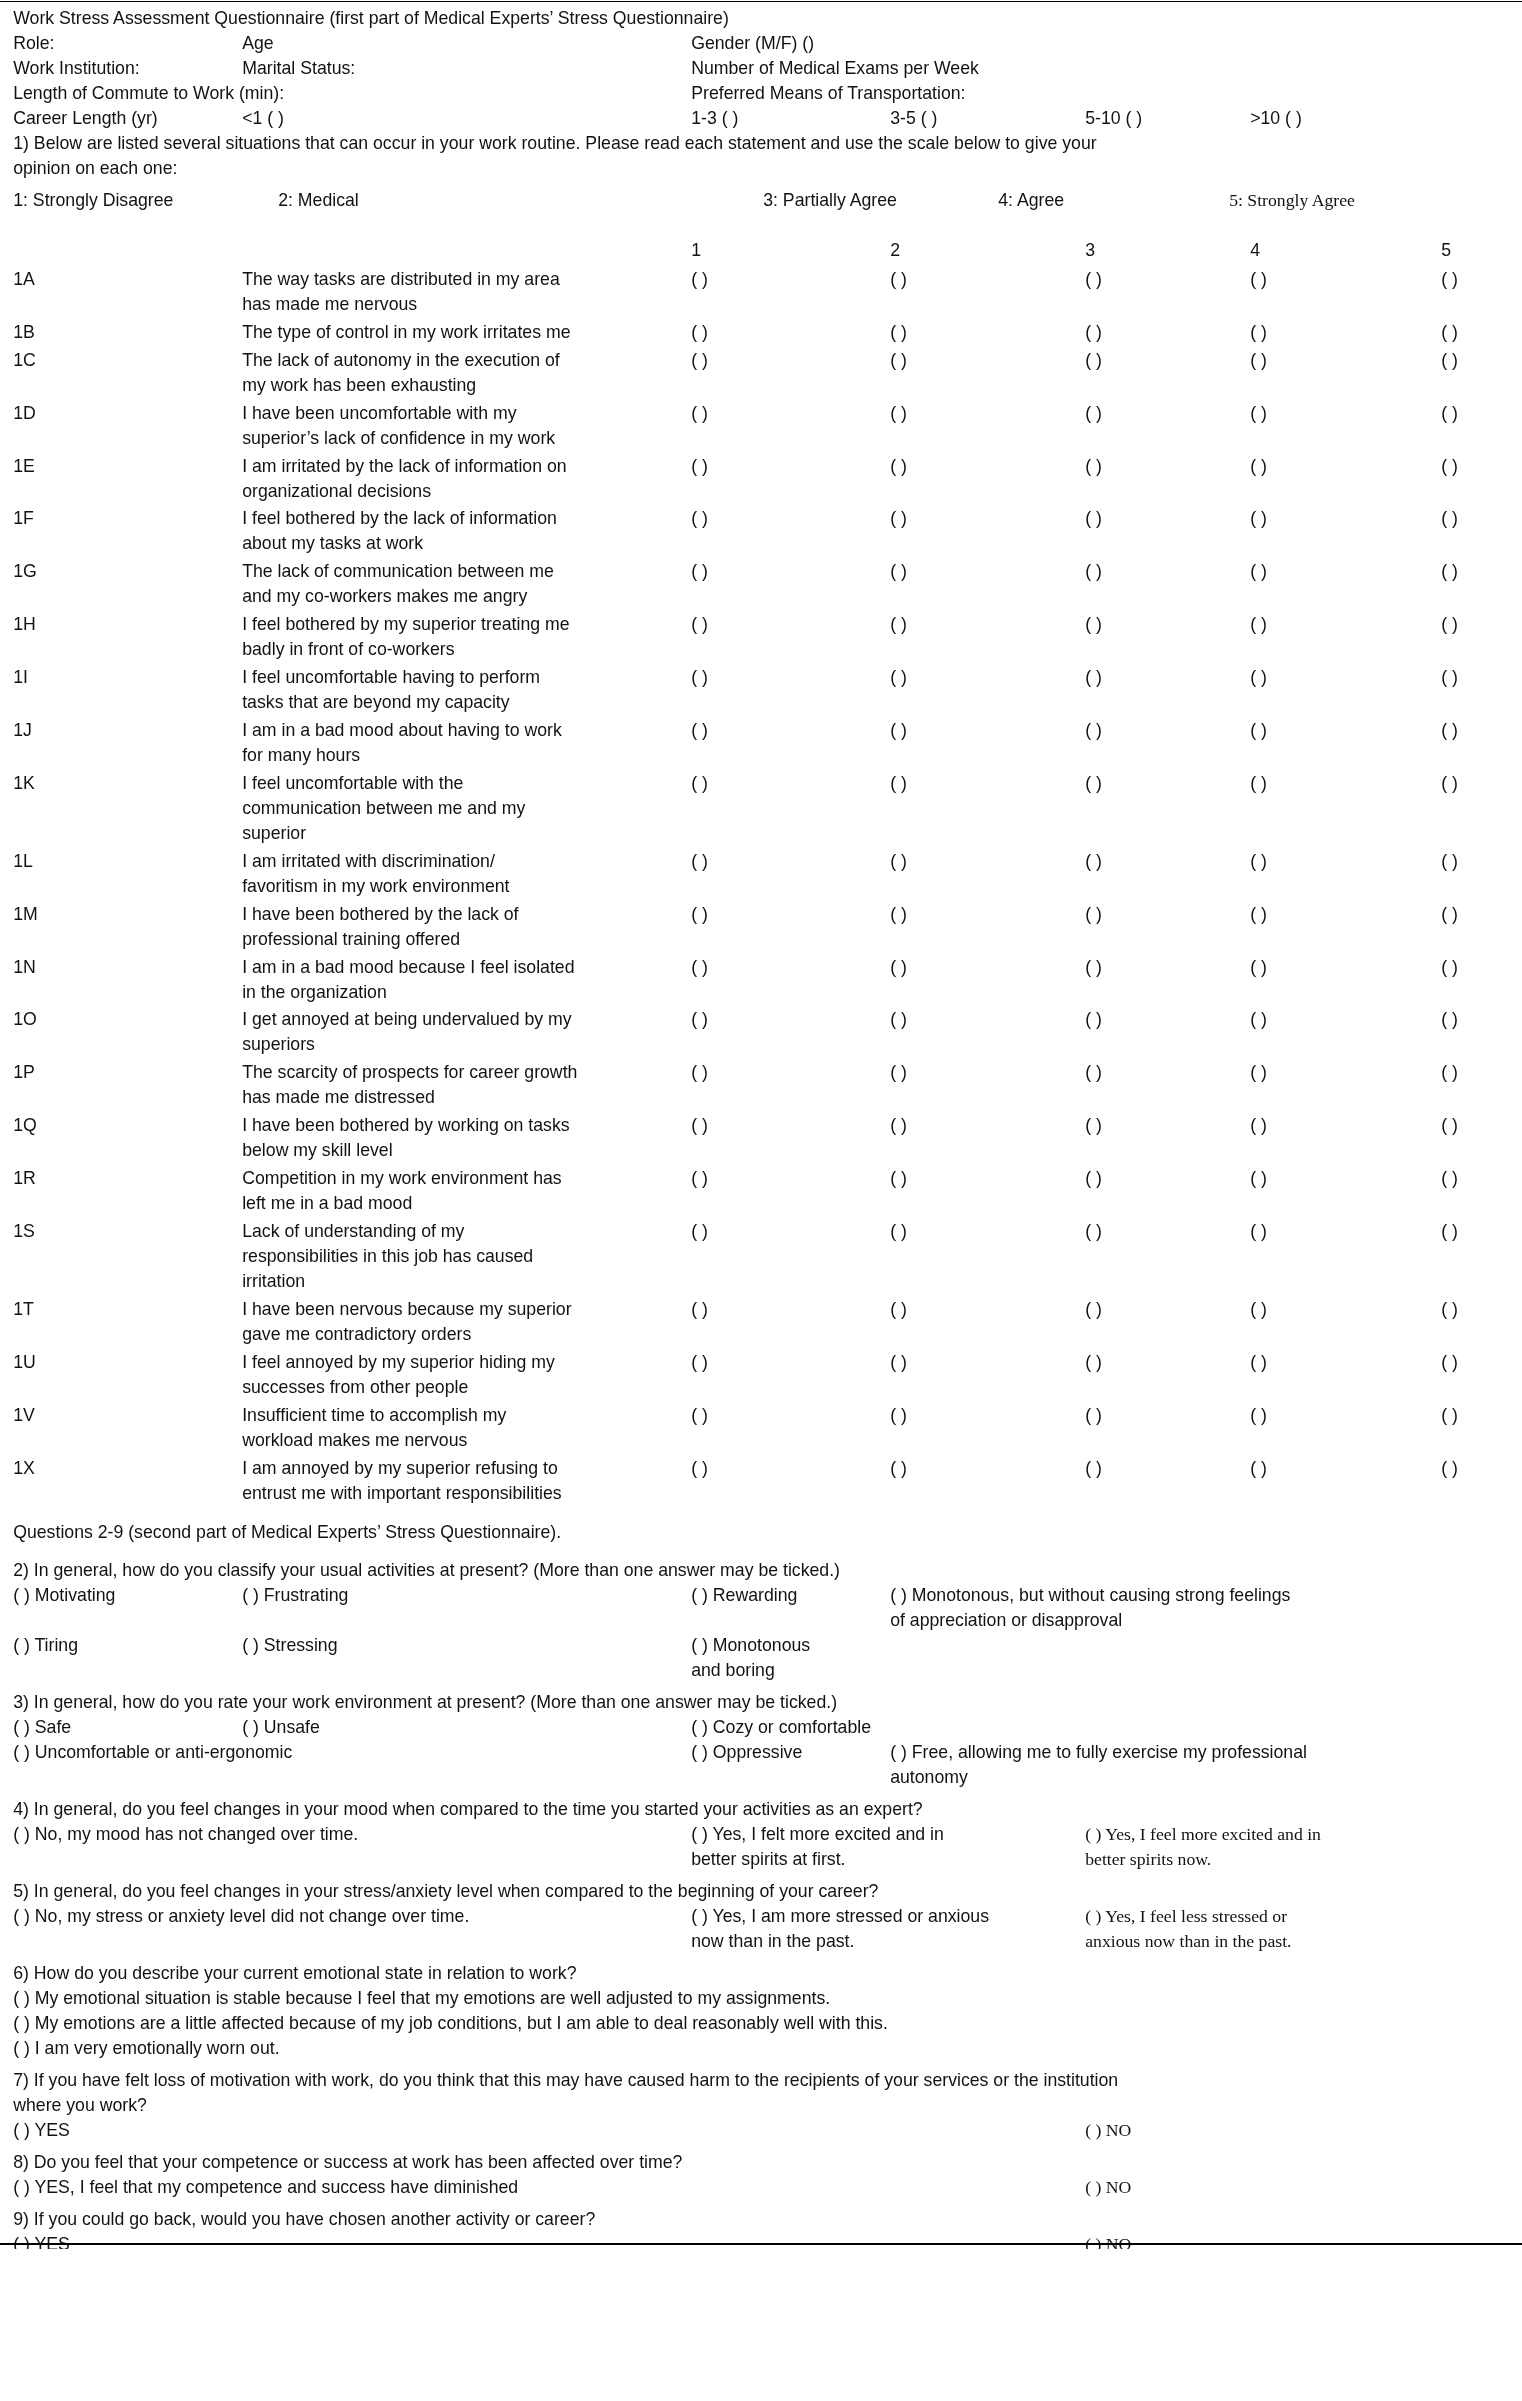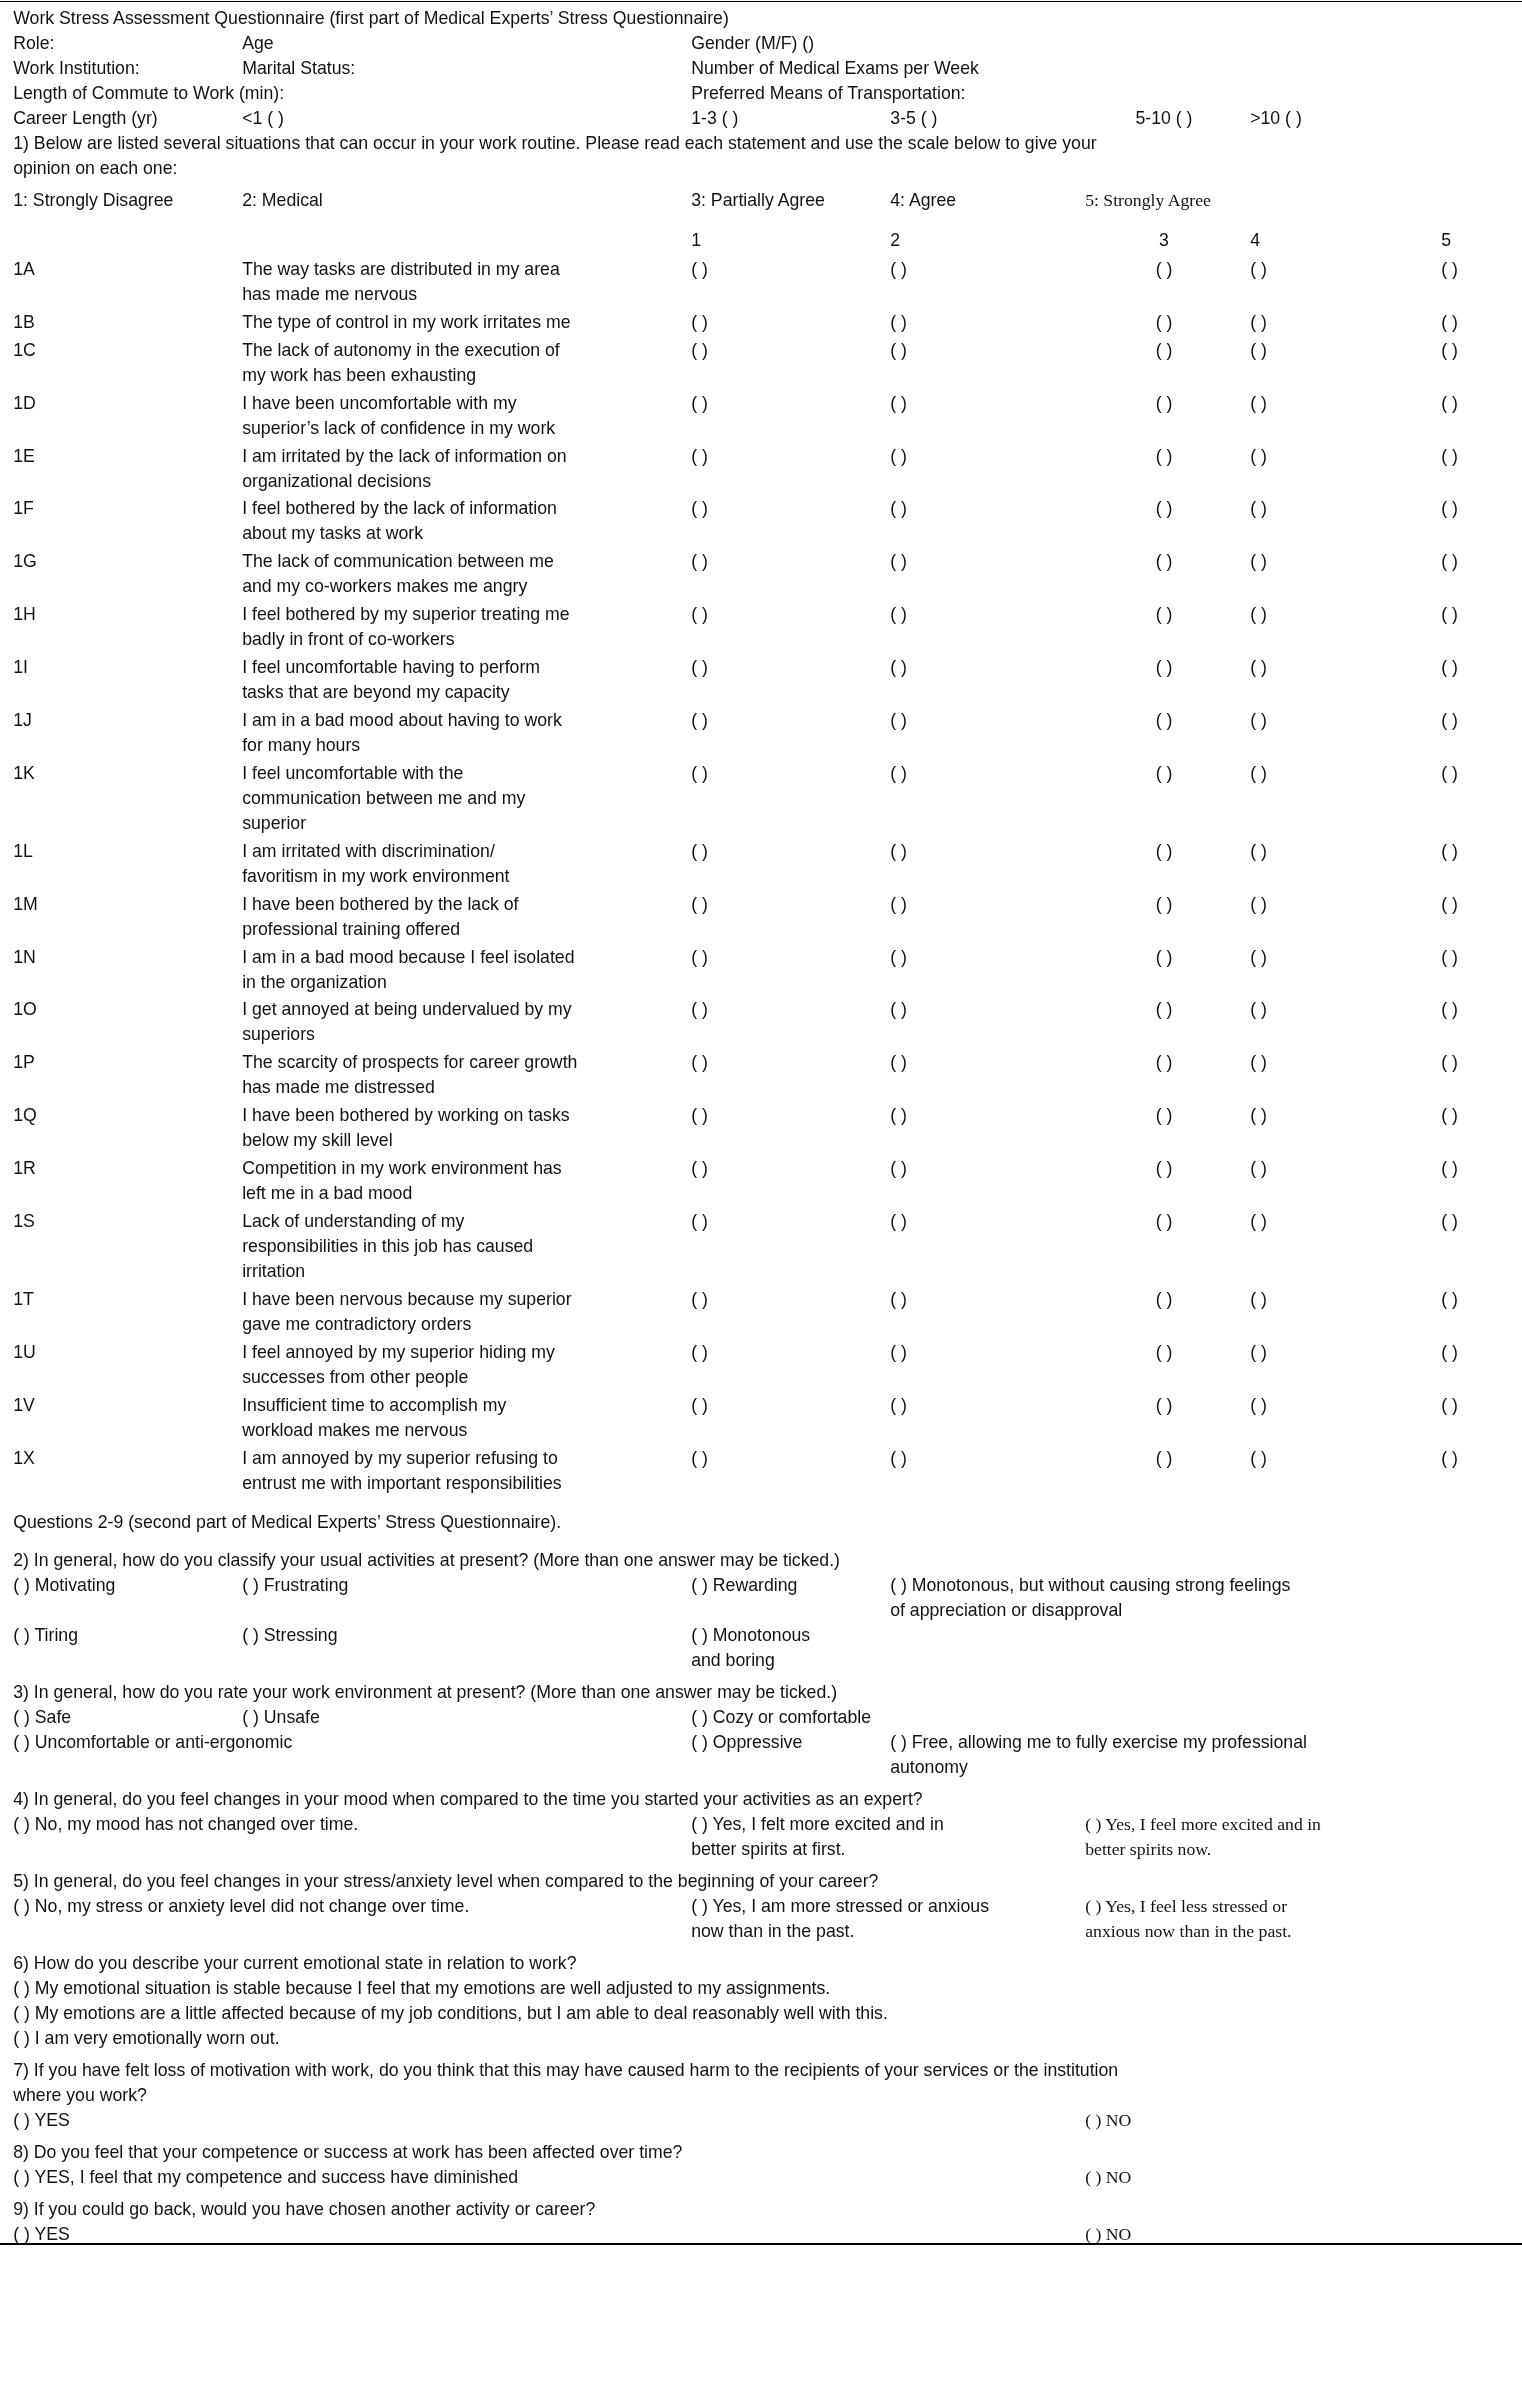--- a/index.html
+++ b/index.html
@@ -36,32 +36,32 @@
   .grid-row {
     display: grid;
     grid-template-columns: 229px 449px 199px 195px 165px 191px 1fr;
     align-items: start;
   }
   .cell { padding-right: 7.4px; min-height: 25px; }
   .ca { grid-column: 1 / 2; }
   .cb { grid-column: 2 / 3; }
   .c1 { grid-column: 3 / 4; }
   .c2 { grid-column: 4 / 5; }
-  .c3 { grid-column: 5 / 6; text-align: center; }
+  .c3 { grid-column: 5 / 6; }
   .c4 { grid-column: 6 / 7; }
   .c5 { grid-column: 7 / 8; }
   .span-ab   { grid-column: 1 / 3; }
   .span-a2   { grid-column: 1 / 5; }
   .span-rest { grid-column: 3 / 8; }
   .span-12   { grid-column: 3 / 5; }
   .span-2end { grid-column: 4 / 8; }
   .span-3end { grid-column: 5 / 8; font-family: Liberation Serif, serif; }
 
   .q1-intro { margin-bottom: 7.4px; }
-  .scale-row { margin-bottom: 15px; }
+  .scale-row { margin-bottom: 25px; gap: 36px; }
   .numbers-row { margin-bottom: 3.7px; }
   .item-row { margin-bottom: 2.9px; }
   .part2-heading { margin-top: 14.7px; margin-bottom: 13.2px; }
   .qblock { margin-top: 7px; }
 </style>
 </head>
 <body>
 
 <div class="page">
   <div class="rule top"></div>

